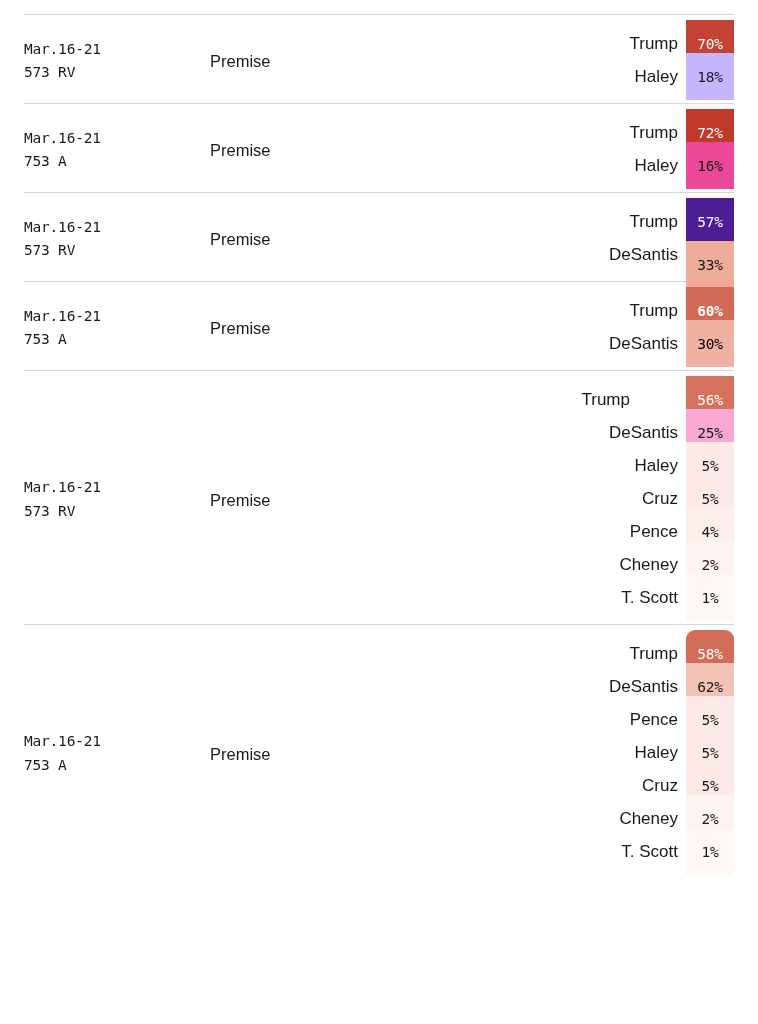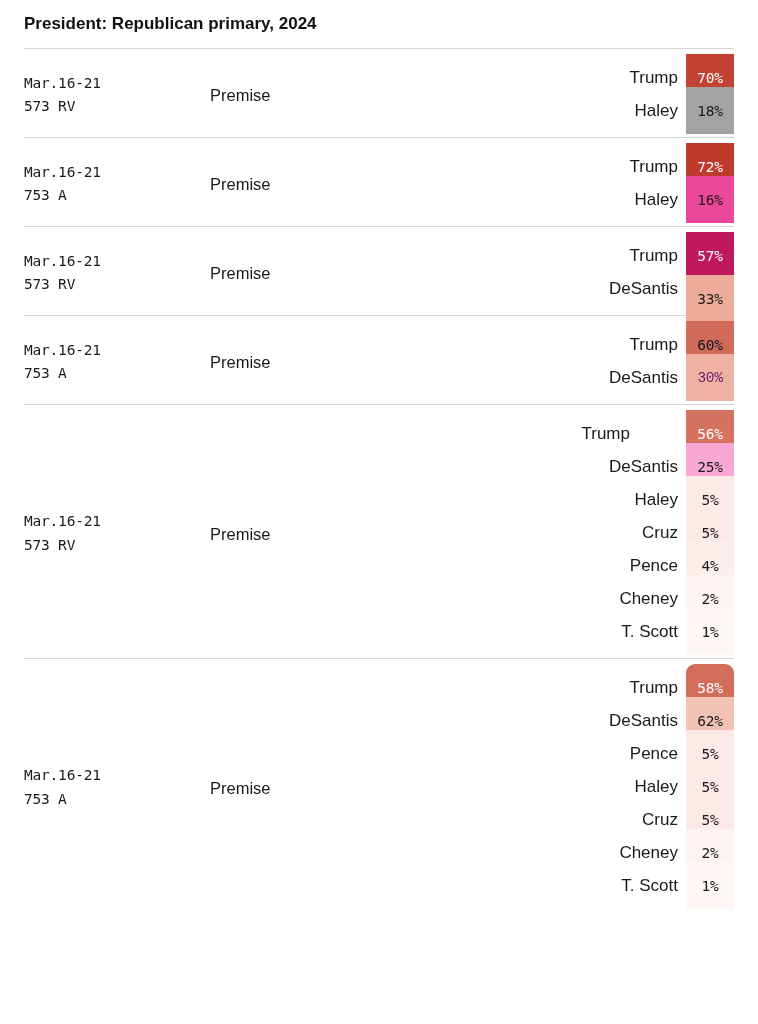--- a/index.html
+++ b/index.html
@@ -100,36 +100,35 @@
     font-family: "DejaVu Sans Mono", monospace;
     font-size: 14.5px;
     letter-spacing: -0.3px;
     box-sizing: border-box;
   }
 </style>
 </head>
 <body>
 
 <div class="page">
-  <h2 class="subtitle">President: Republican primary, 2024</h2>
   <div class="poll-list">
       <div class="poll-row">
         <div class="col-date">
           <span class="date-line">Mar.16-21</span>
           <span class="sample-line">573 RV</span>
         </div>
         <div class="col-pollster">Premise</div>
         <div class="col-results">
           <div class="result-line">
             <span class="cand-name">Trump</span>
             <span class="cand-pct" style="background-color: rgb(196, 66, 51); color: rgb(255, 255, 255);">70%</span>
           </div>
           <div class="result-line">
             <span class="cand-name">Haley</span>
-            <span class="cand-pct" style="background-color: #a3a3a3; color: rgb(26, 26, 26);">18%</span>
+            <span class="cand-pct" style="background-color: #c4b5fd; color: rgb(26, 26, 26);">18%</span>
           </div>
         </div>
       </div>
       <div class="poll-row">
         <div class="col-date">
           <span class="date-line">Mar.16-21</span>
           <span class="sample-line">753 A</span>
         </div>
         <div class="col-pollster">Premise</div>
         <div class="col-results">
@@ -145,42 +144,42 @@
       </div>
       <div class="poll-row">
         <div class="col-date">
           <span class="date-line">Mar.16-21</span>
           <span class="sample-line">573 RV</span>
         </div>
         <div class="col-pollster">Premise</div>
         <div class="col-results">
           <div class="result-line">
             <span class="cand-name">Trump</span>
-            <span class="cand-pct" style="background-color: #be185d; color: rgb(255, 255, 255);">57%</span>
+            <span class="cand-pct" style="background-color: #4c1d95; color: rgb(255, 255, 255);">57%</span>
           </div>
           <div class="result-line">
             <span class="cand-name">DeSantis</span>
             <span class="cand-pct" style="background-color: rgb(238, 171, 153); color: rgb(26, 26, 26); margin-top: 20px;">33%</span>
           </div>
         </div>
       </div>
       <div class="poll-row">
         <div class="col-date">
           <span class="date-line">Mar.16-21</span>
           <span class="sample-line">753 A</span>
         </div>
         <div class="col-pollster">Premise</div>
         <div class="col-results">
           <div class="result-line">
             <span class="cand-name">Trump</span>
-            <span class="cand-pct" style="background-color: rgb(209, 106, 87); color: #0f172a;">60%</span>
-          </div>
-          <div class="result-line">
-            <span class="cand-name">DeSantis</span>
-            <span class="cand-pct" style="background-color: rgb(239, 178, 162); color: #701a75; font-family: Liberation Mono, monospace;">30%</span>
+            <span class="cand-pct" style="background-color: rgb(209, 106, 87); color: #ffffff; font-weight: bold;">60%</span>
+          </div>
+          <div class="result-line">
+            <span class="cand-name">DeSantis</span>
+            <span class="cand-pct" style="background-color: rgb(239, 178, 162); color: #000000;">30%</span>
           </div>
         </div>
       </div>
       <div class="poll-row">
         <div class="col-date">
           <span class="date-line">Mar.16-21</span>
           <span class="sample-line">573 RV</span>
         </div>
         <div class="col-pollster">Premise</div>
         <div class="col-results">

